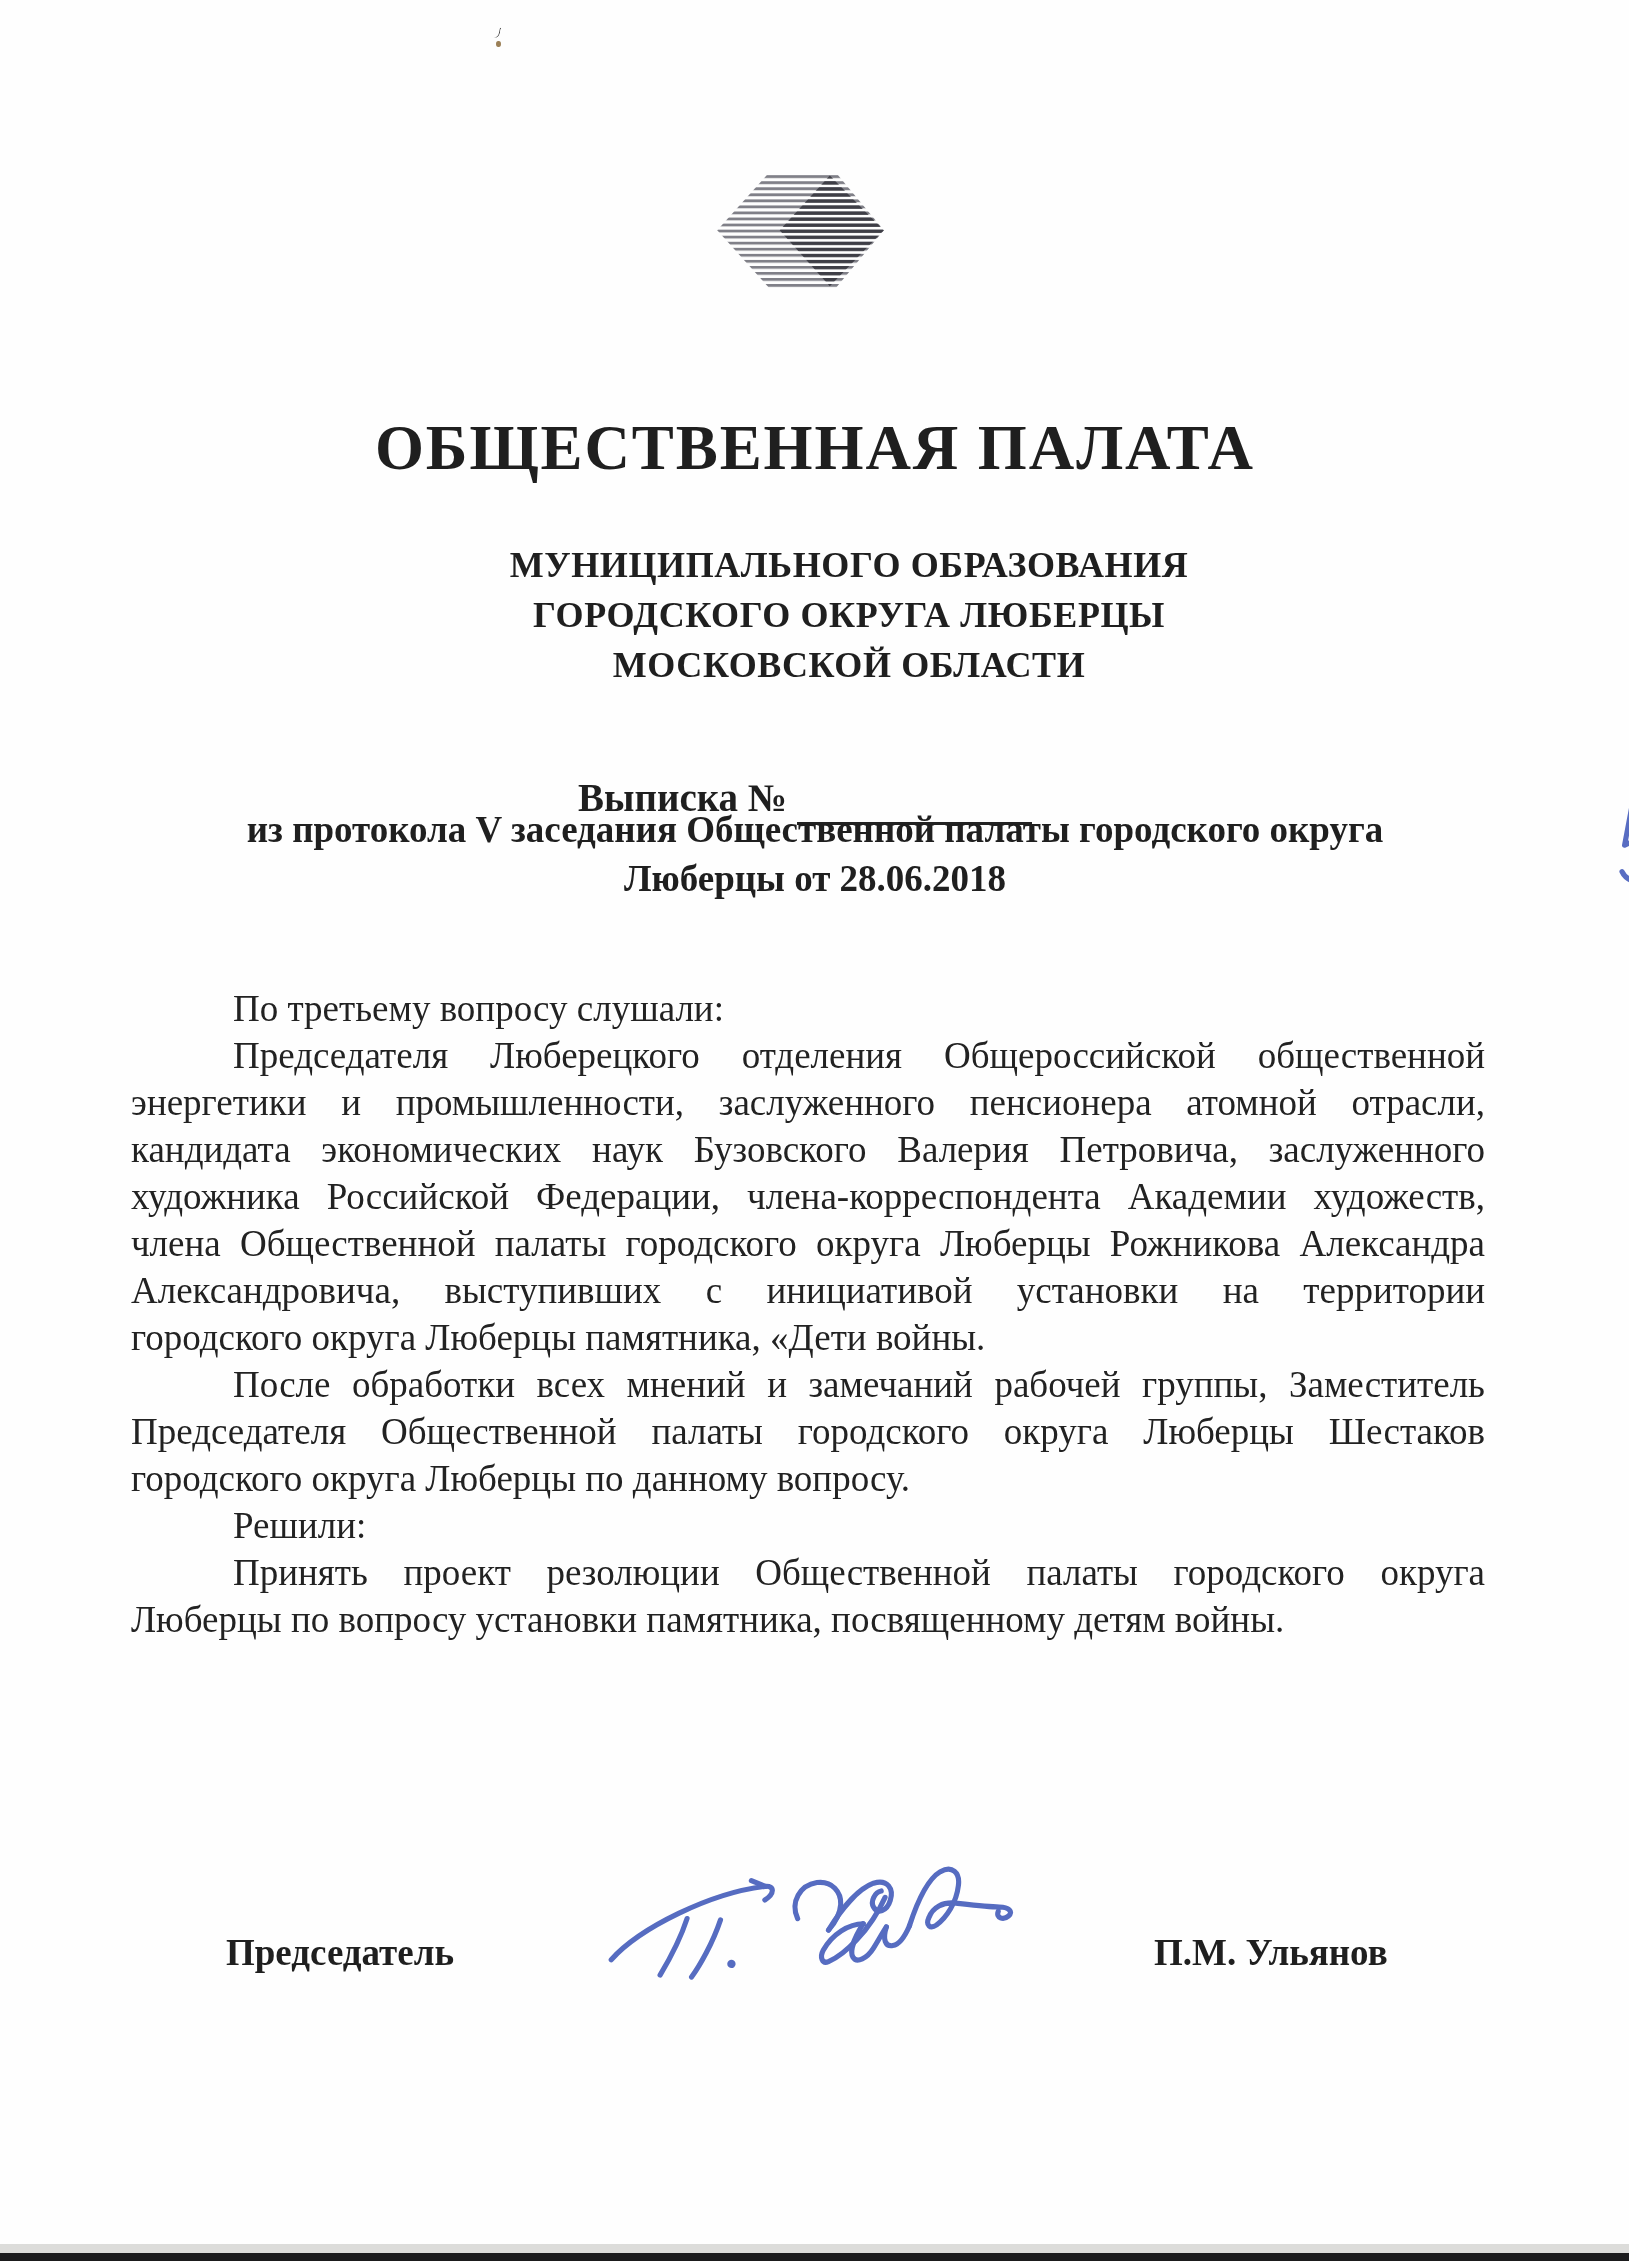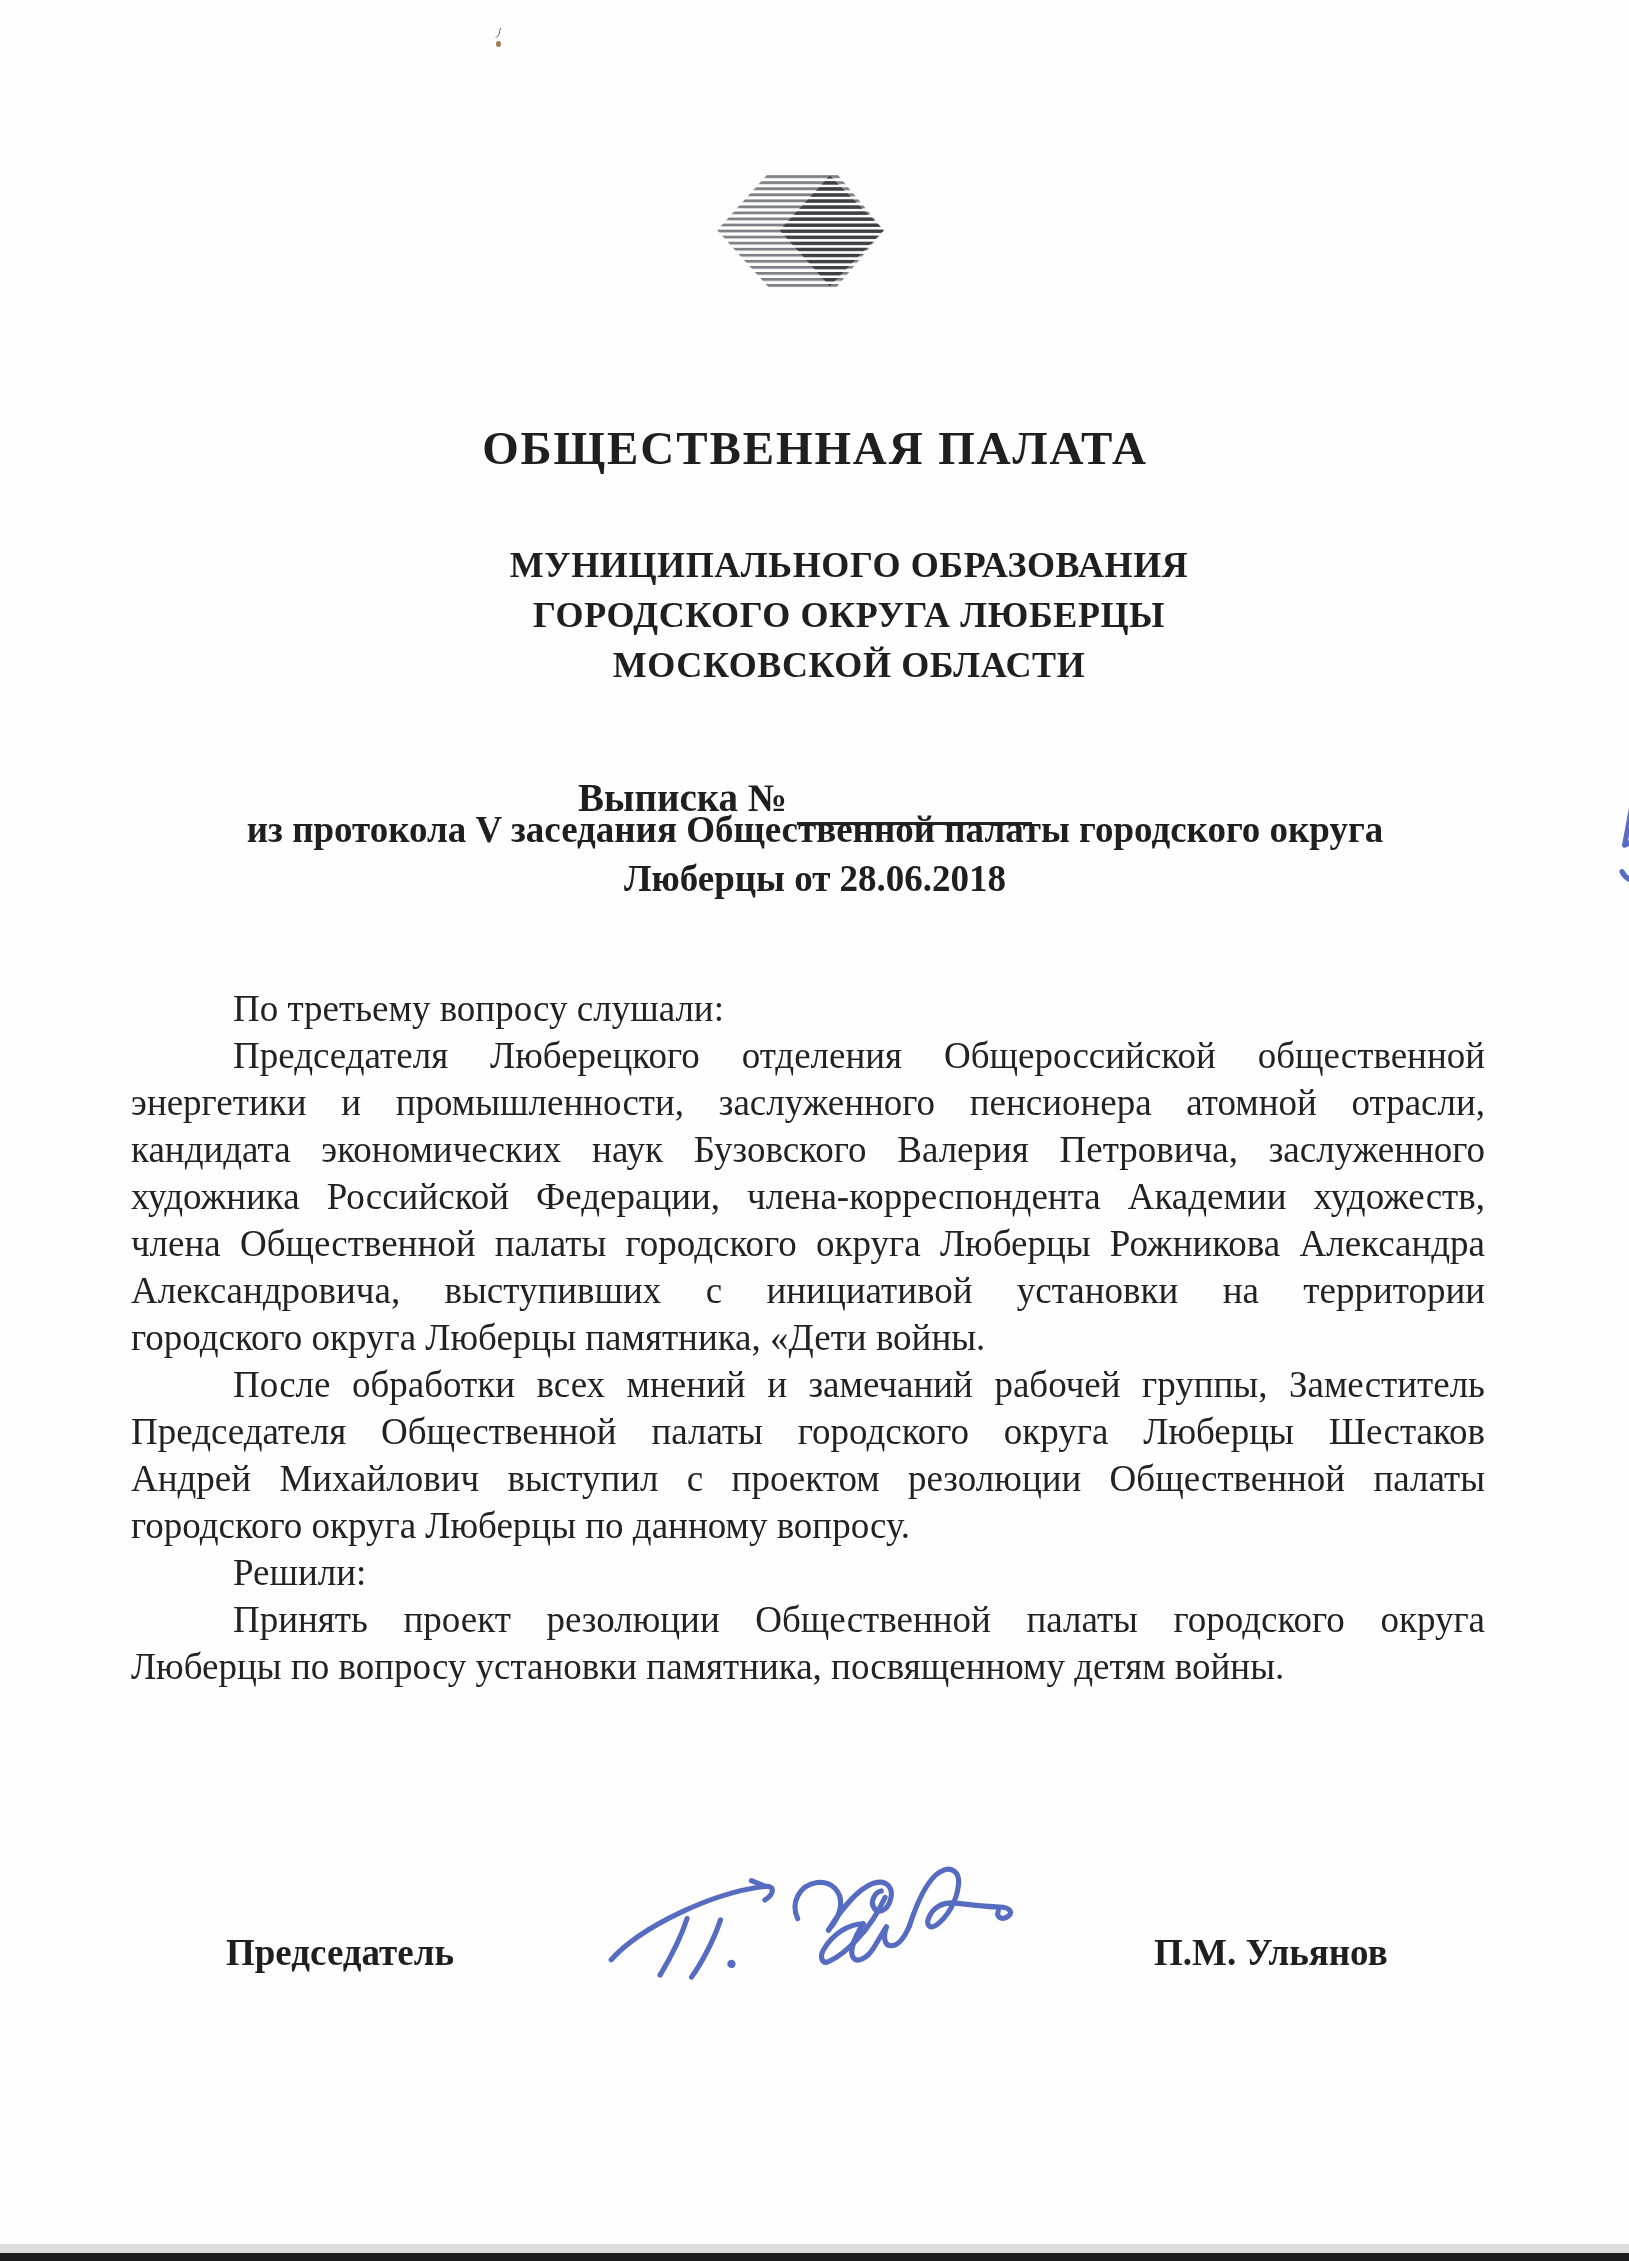--- a/index.html
+++ b/index.html
@@ -10,21 +10,21 @@
     color:#1f1f1f;
     position:relative;
     overflow:hidden;
   }
   .page{position:absolute;inset:0;}
 
   
   .logo{position:absolute;left:714px;top:169px;width:175px;height:120px;}
   .org-title{
     position:absolute;left:0;top:413px;width:1630px;
-    text-align:center;font-size:47px;font-weight:700;
+    text-align:center;font-size:63px;font-weight:700;
     letter-spacing:1.9px;line-height:71px;white-space:nowrap;
   }
   .org-subtitle{
     position:absolute;left:0;top:540px;width:1630px;
     text-align:center;font-size:36px;font-weight:700;
     line-height:50px;letter-spacing:0.6px;padding-left:34px;
   }
   .org-subtitle .sline{height:50px;}
 
   
@@ -131,21 +131,20 @@
     <div class="jline indent">Председателя Люберецкого отделения Общероссийской общественной</div>
     <div class="jline">энергетики и промышленности, заслуженного пенсионера атомной отрасли,</div>
     <div class="jline">кандидата экономических наук Бузовского Валерия Петровича, заслуженного</div>
     <div class="jline">художника Российской Федерации, члена-корреспондента Академии художеств,</div>
     <div class="jline">члена Общественной палаты городского округа Люберцы Рожникова Александра</div>
     <div class="jline">Александровича, выступивших с инициативой установки на территории</div>
     <div class="line">городского округа Люберцы памятника, «Дети войны.</div>
 
     <div class="jline indent">После обработки всех мнений и замечаний рабочей группы, Заместитель</div>
     <div class="jline">Председателя Общественной палаты городского округа Люберцы Шестаков</div>
-    <div class="jline">Андрей Михайлович выступил с проектом резолюции Общественной палаты</div>
     <div class="line">городского округа Люберцы по данному вопросу.</div>
 
     <div class="line indent bold gap-before">Решили:</div>
     <div class="jline indent">Принять проект резолюции Общественной палаты городского округа</div>
     <div class="line">Люберцы по вопросу установки памятника, посвященному детям войны.</div>
   </div>
 
   <svg class="sig-ink" viewBox="0 0 730 210" xmlns="http://www.w3.org/2000/svg" fill="none" stroke="#4a61bd" stroke-width="8" stroke-linecap="round" stroke-linejoin="round" opacity="0.93">
 
     <path d="M 13,152 C 58,102 168,48 252,38 C 268,36 267,50 252,59"></path>

